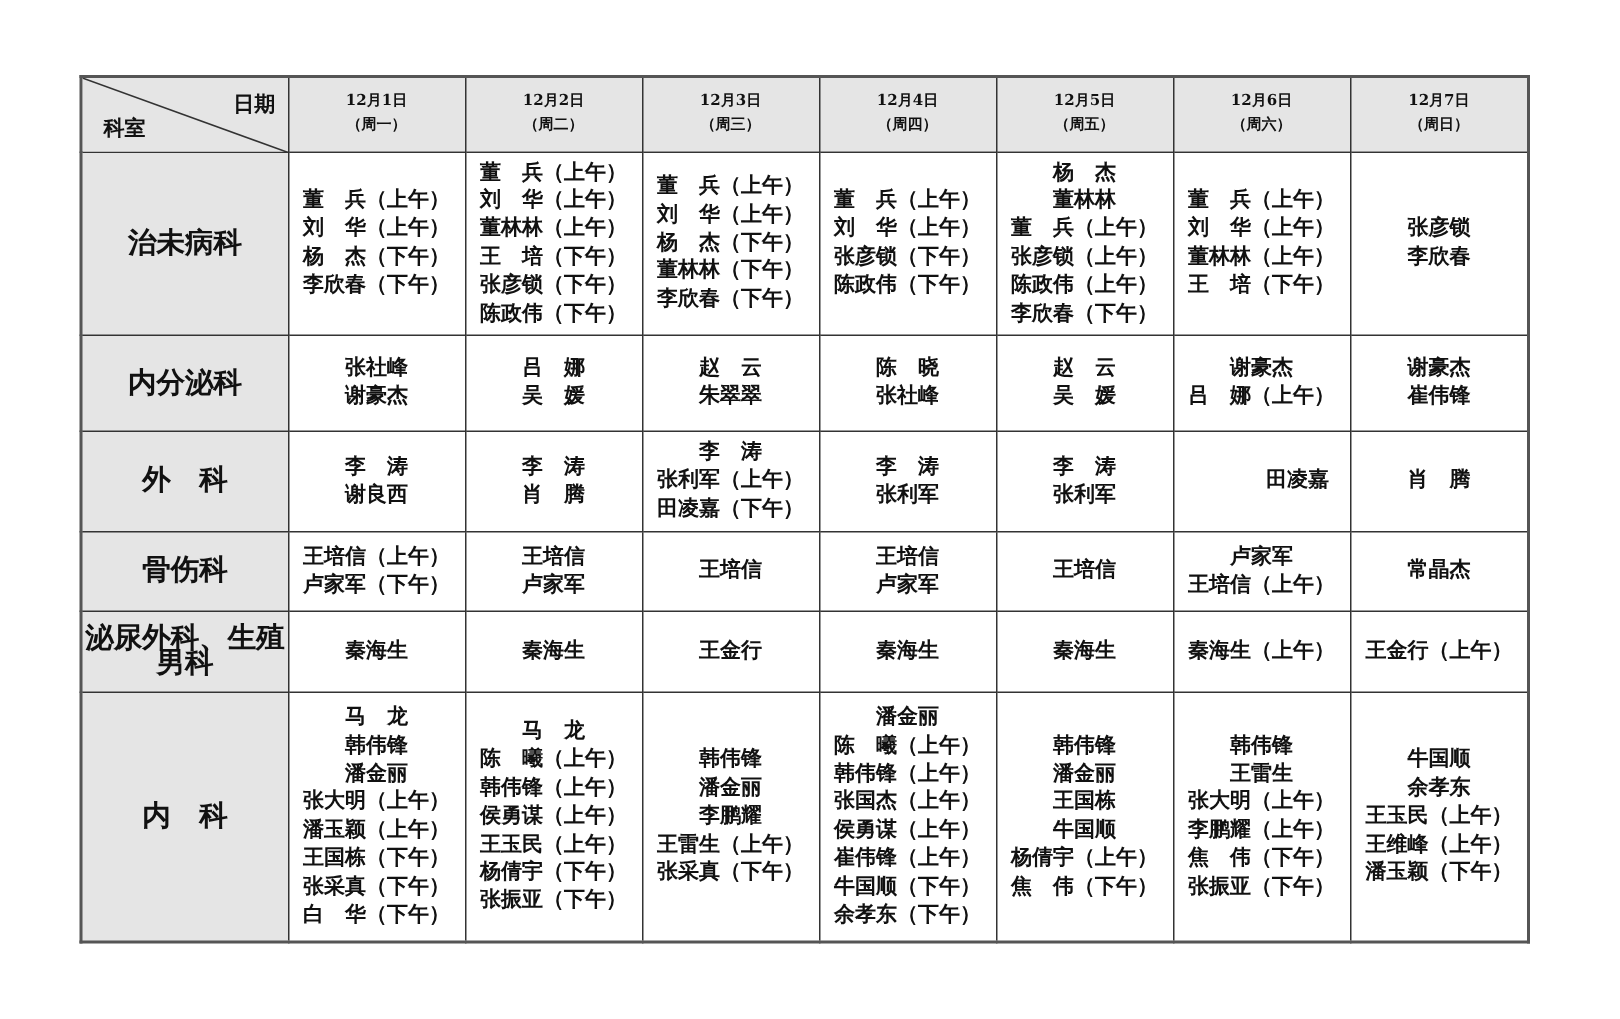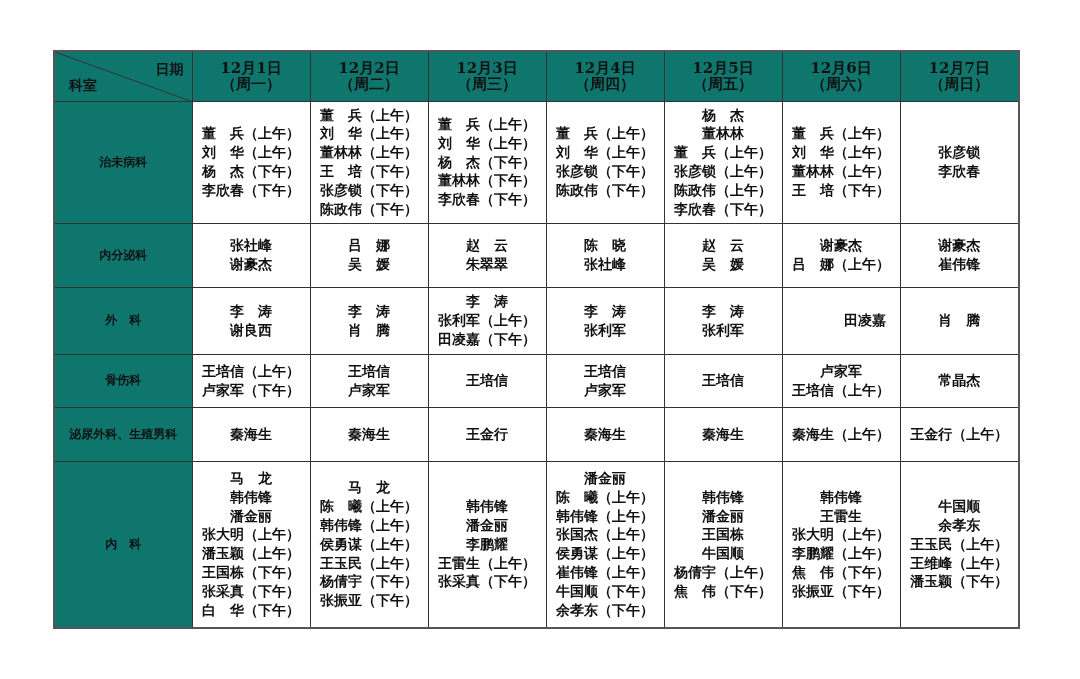--- a/index.html
+++ b/index.html
@@ -3,27 +3,27 @@
 <meta charset="utf-8">
 <style>
   html, body { margin: 0; padding: 0; background: #ffffff; }
   body { width: 1080px; height: 679px; position: relative; overflow: hidden;
          font-family: "DejaVu Serif", "Liberation Serif", serif; color: #111; }
   .sheet { position: absolute; left: 53px; top: 50px; width: 965px; }
   table.schedule { border-collapse: collapse; table-layout: fixed; width: 965px;
                    border: 2px solid #555; }
   table.schedule td, table.schedule th { border: 1px solid #333; padding: 0;
                    text-align: center; vertical-align: middle; }
-  th.corner, th.day, td.dept { background: #0f766e; }
-  th.day { font-weight: bold; font-size: 15px; line-height: 16px; color: #111; }
+  th.corner, th.day, td.dept { background: #e5e5e5; }
+  th.day { font-weight: bold; font-size: 10px; line-height: 16px; color: #111; }
   th.corner { position: relative; height: 48px; padding: 0; }
   th.corner svg { position: absolute; left: 0; top: 0; }
   .corner-date { position: absolute; right: 8px; top: 9px; font-size: 14px; font-weight: bold; }
   .corner-dept { position: absolute; left: 14px; bottom: 6px; font-size: 14px; font-weight: bold; }
-  td.dept { font-size: 12px; font-weight: bold; line-height: 17px; padding: 0 4px; }
+  td.dept { font-size: 19px; font-weight: bold; line-height: 17px; padding: 0 4px; }
   td.cell { background: #fff; font-size: 14px; line-height: 18.8px; font-weight: bold; }
   .line { display: block; white-space: pre; }
   .cell-inner { display: inline-block; text-align: left; }
   .center-block { text-align: center; display: block; }
 </style>
 </head>
 <body>
 
 <div class="sheet">
   <table class="schedule">

